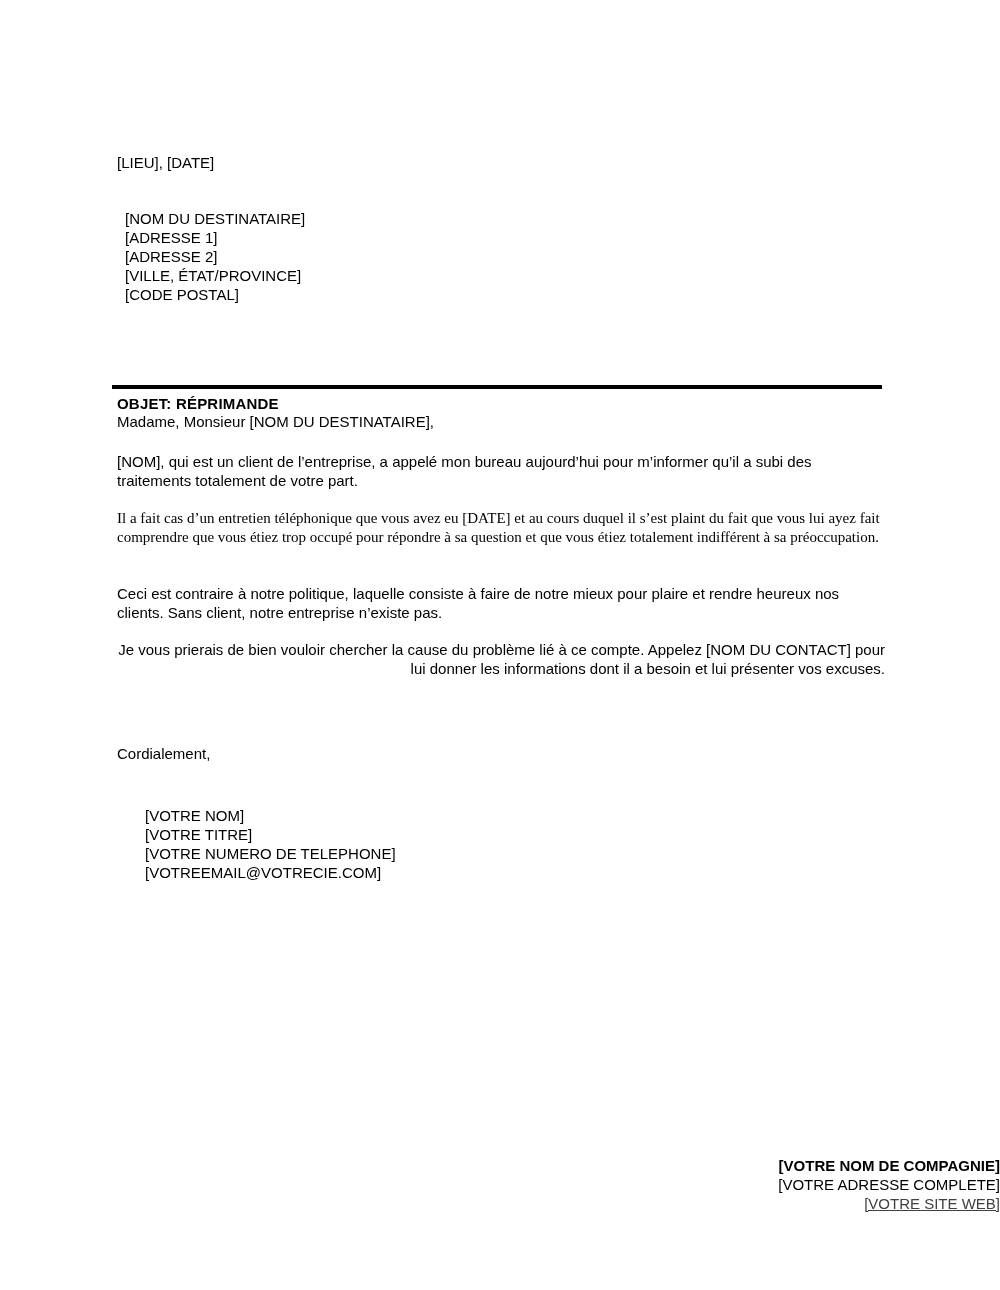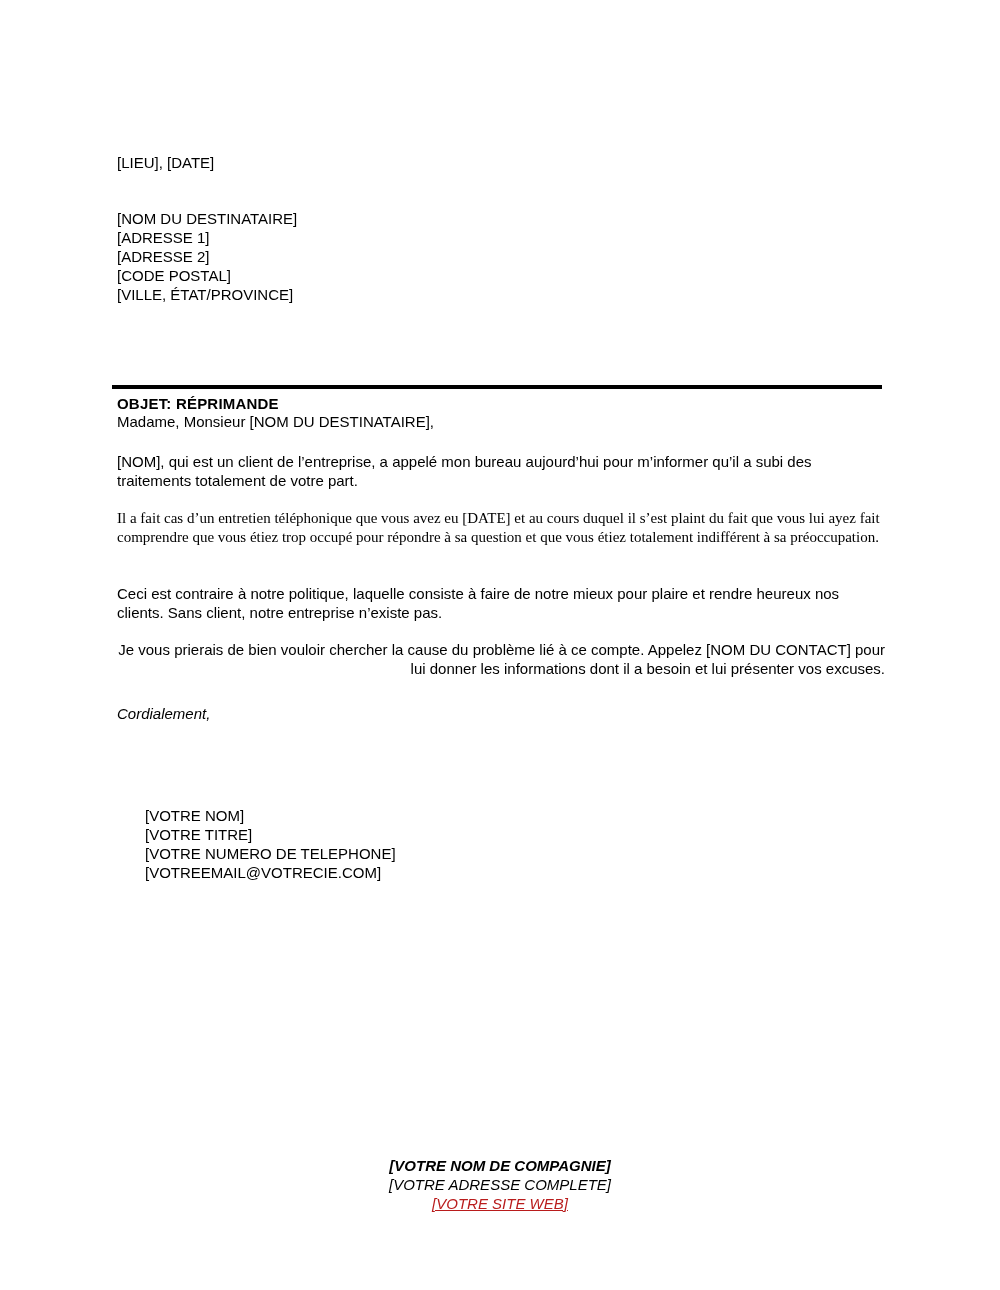--- a/index.html
+++ b/index.html
@@ -18,65 +18,64 @@
     color: #000000;
     overflow: hidden;
     border-radius: 15px;
   }
   .abs { position: absolute; }
   .body-col {
     left: 117px;
     width: 768px;
   }
   .dateline      { top: 153px; }
-  .recipient     { top: 209px; }
+  .recipient     { top: 209px; margin-left: 8px; }
   .subject       { top: 358px; font-weight: bold; letter-spacing: 0.2px; margin-top: 36px; }
   .subject-rule  {
     top: 385px;
     left: 112px;
     width: 770px;
     height: 4px;
     background: #000000;
     border: none;
     margin: 0;
   }
   .salutation    { top: 412px; }
   .para-1        { top: 452px; }
   .para-2        { top: 509px; font-family: Liberation Serif, serif; }
   .para-3        { top: 584px; }
   .para-4        { top: 640px; text-align: right; }
-  .closing       { top: 704px; font-style: italic; }
+  .closing       { top: 744px; }
   .signature     { top: 806px; margin-left: 28px; }
   .footer {
     top: 1156px;
     left: 0;
     width: 1000px;
-    text-align: center;
-    font-style: italic;
+    text-align: right;
   }
   .footer-company { font-weight: bold; }
   .footer a, .website-link {
-    color: #b91c1c;
+    color: #404040;
     text-decoration: underline;
     cursor: pointer;
   }
 </style>
 </head>
 <body>
 
 <div class="page">
 
   <div class="abs body-col dateline">[LIEU], [DATE]</div>
 
   <div class="abs body-col recipient">
     <div>[NOM DU DESTINATAIRE]</div>
     <div>[ADRESSE 1]</div>
     <div>[ADRESSE 2]</div>
+    <div>[VILLE, ÉTAT/PROVINCE]</div>
     <div>[CODE POSTAL]</div>
-    <div>[VILLE, ÉTAT/PROVINCE]</div>
   </div>
 
   <div class="abs body-col subject">OBJET: RÉPRIMANDE</div>
 
   <div class="abs subject-rule"></div>
 
   <div class="abs body-col salutation">Madame, Monsieur [NOM DU DESTINATAIRE],</div>
 
   <div class="abs body-col para-1">[NOM], qui est un client de l’entreprise, a appelé mon bureau aujourd’hui pour m’informer qu’il a subi des traitements totalement de votre part.</div>
 

